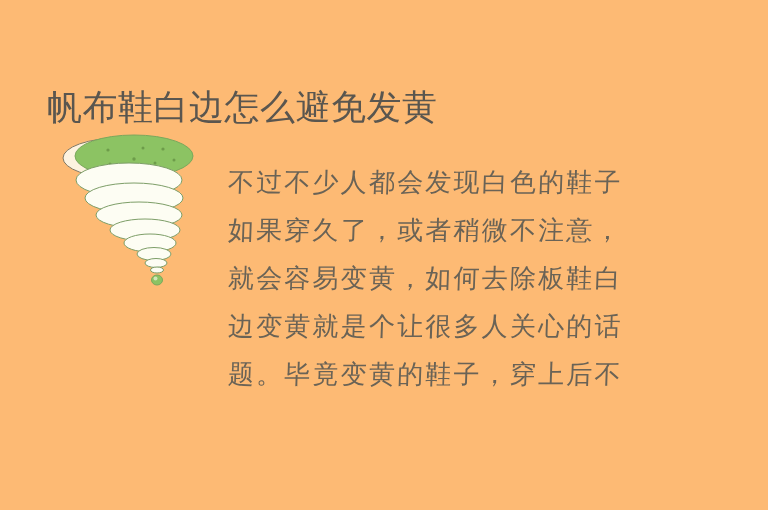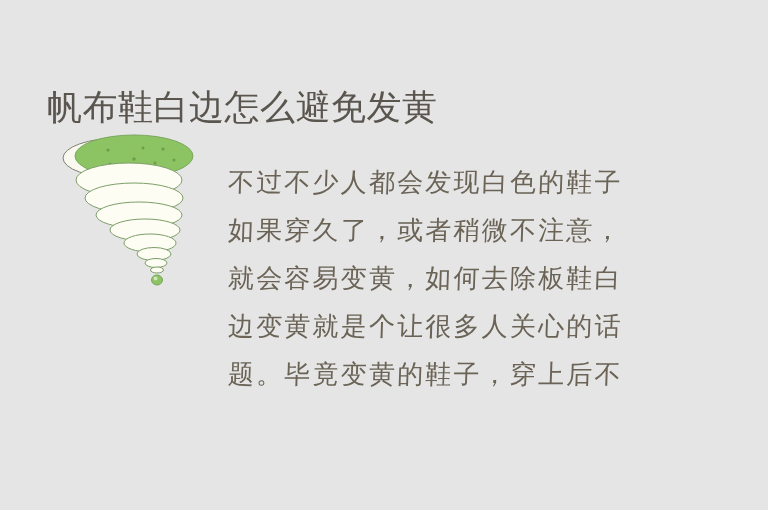--- a/index.html
+++ b/index.html
@@ -10,21 +10,21 @@
     width: 768px;
     height: 510px;
     background: #fdfdf3;
     font-family: "Liberation Sans", sans-serif;
     overflow: hidden;
   }
   .page {
     position: relative;
     width: 768px;
     height: 510px;
-    background: #e5e5e5;
+    background: #fdba74;
     box-sizing: border-box;
   }
 
   
   .article-title {
     position: absolute;
     left: 47px;
     top: 62px;
     font-size: 35px;
     line-height: 44px;

